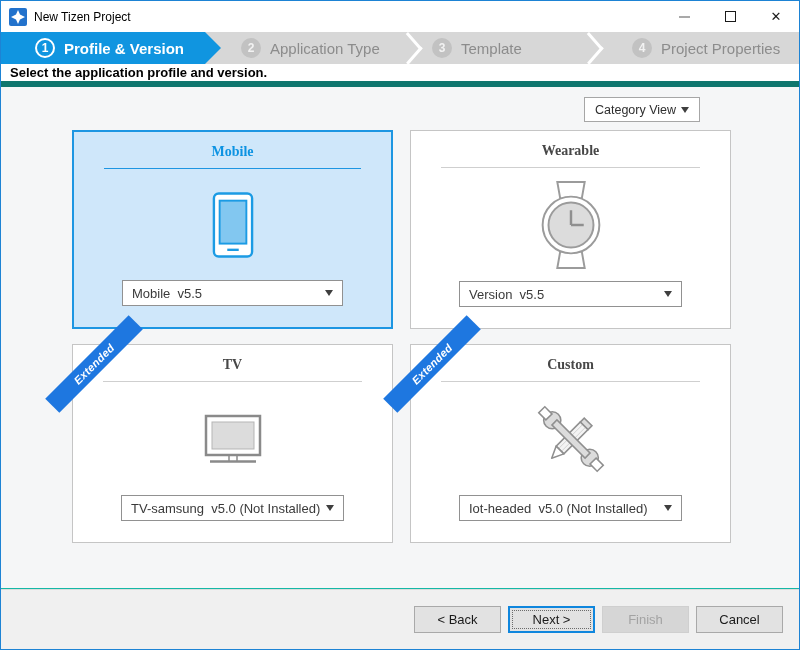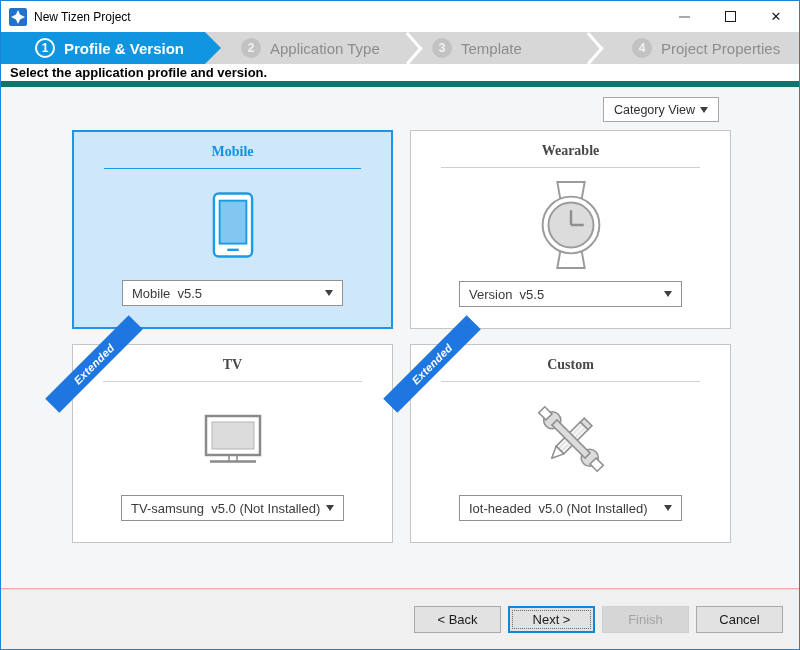--- a/index.html
+++ b/index.html
@@ -1,17 +1,17 @@
 <!DOCTYPE html>
 <html><head>
 <meta charset="utf-8">
 <style>
   * { margin:0; padding:0; box-sizing:border-box; }
   html,body { width:800px; height:650px; overflow:hidden; font-family:"Liberation Sans", sans-serif; background:#fff; }
-  .window { position:absolute; inset:0; width:800px; height:650px; border:1px solid #1d83d4; background:#fca5a5; }
+  .window { position:absolute; inset:0; width:800px; height:650px; border:1px solid #1d83d4; background:#14b8a6; }
 
   
   .titlebar { height:31px; display:flex; align-items:center; padding-left:8px; background:#fff; }
   .app-icon { width:18px; height:18px; margin-right:7px; flex:0 0 auto; }
   .win-title { font-size:12px; color:#000; }
   .win-controls { margin-left:auto; display:flex; height:31px; }
   .win-btn { width:46px; height:31px; display:flex; align-items:center; justify-content:center; }
   .glyph-min { width:11px; height:2px; background:#a9a9a9; }
   .glyph-max { width:11px; height:11px; border:1.5px solid #1a1a1a; background:transparent; }
   .glyph-close { font-size:13px; color:#1a1a1a; line-height:1; }
@@ -32,21 +32,21 @@
   .chevron-sep::before, .chevron-sep::after { content:''; position:absolute; left:0; width:22px; height:2.5px; background:#fff; }
   .chevron-sep::before { top:0; transform-origin:0 0; transform:rotate(49deg); }
   .chevron-sep::after { bottom:0; transform-origin:0 100%; transform:rotate(-49deg); }
 
   
   .header { height:23px; background:#fff; border-bottom:6px solid #0f766e; display:flex; align-items:center; padding-left:9px; }
   .instruction { font-size:13px; font-weight:bold; color:#000; }
 
   
   .content { position:relative; height:501px; background:#f5f6f7; }
-  .category-btn { position:absolute; left:602px; top:10px; width:116px; height:25px; background:#fff;
+  .category-btn { position:absolute; left:583px; top:10px; width:116px; height:25px; background:#fff;
     border:1px solid #a6a6a6; display:flex; align-items:center; padding:0 10px; font-size:12.5px; color:#2e2e2e; }
   .caret { width:0; height:0; border-left:4.5px solid transparent; border-right:4.5px solid transparent;
     border-top:6px solid #3f3f3f; margin-left:auto; }
 
   .card { position:absolute; width:321px; height:199px; background:#fff; border:1px solid #c5c5c5;
     display:flex; flex-direction:column; }
   .card.selected { background:#cfe7fa; border:2px solid #1d96e2; }
   .card-title { margin-top:12px; text-align:center; font-size:14px; font-weight:bold; color:#474747;font-family:Liberation Serif, serif; }
   .card.selected .card-title { color:#0d93e2; }
   .card-line { height:1px; background:#cfcfcf; margin:8px 30px 0; }

